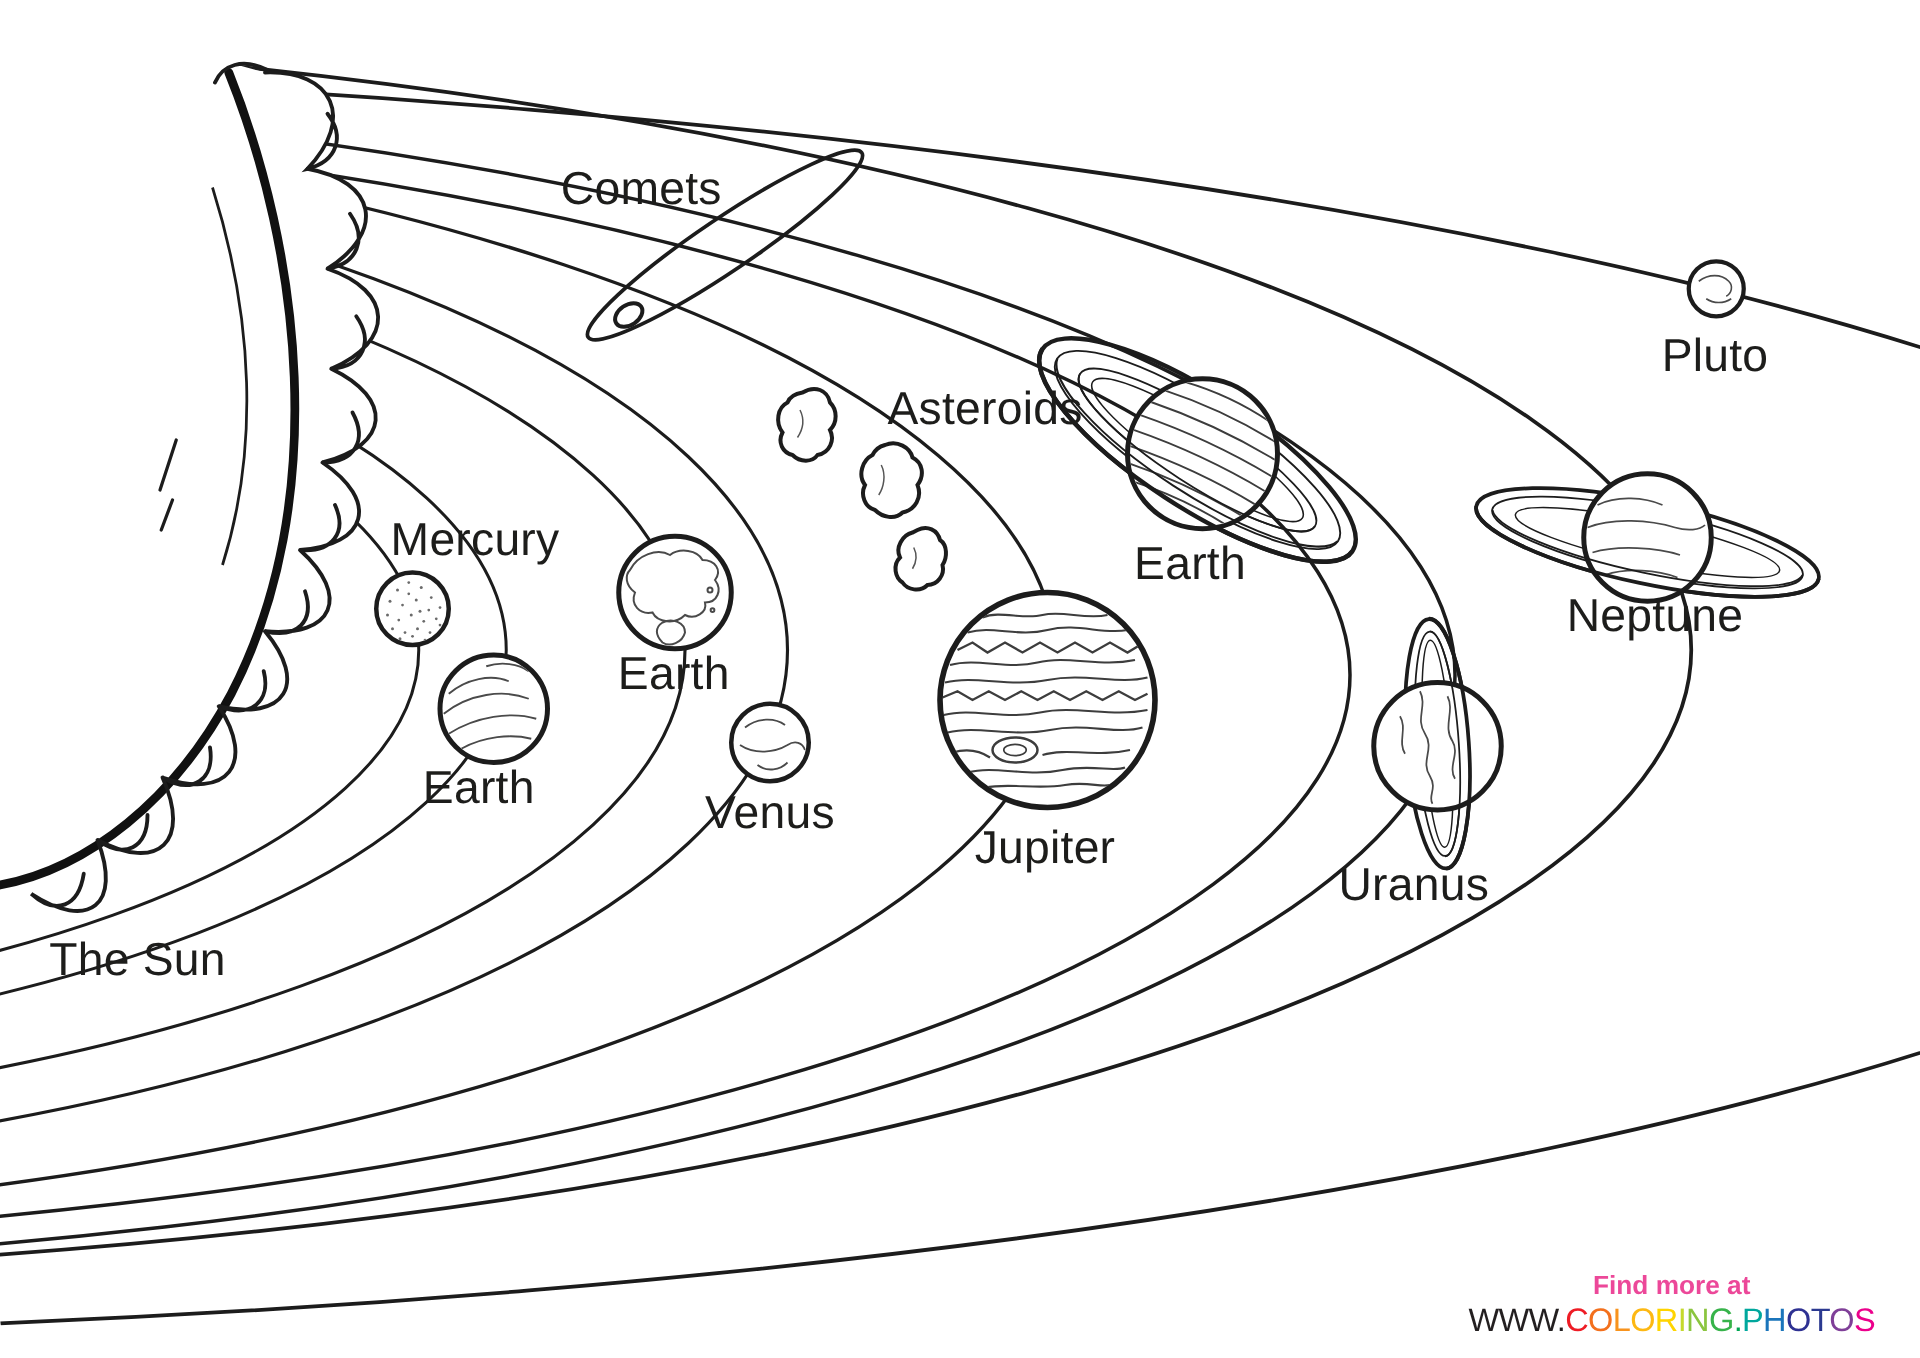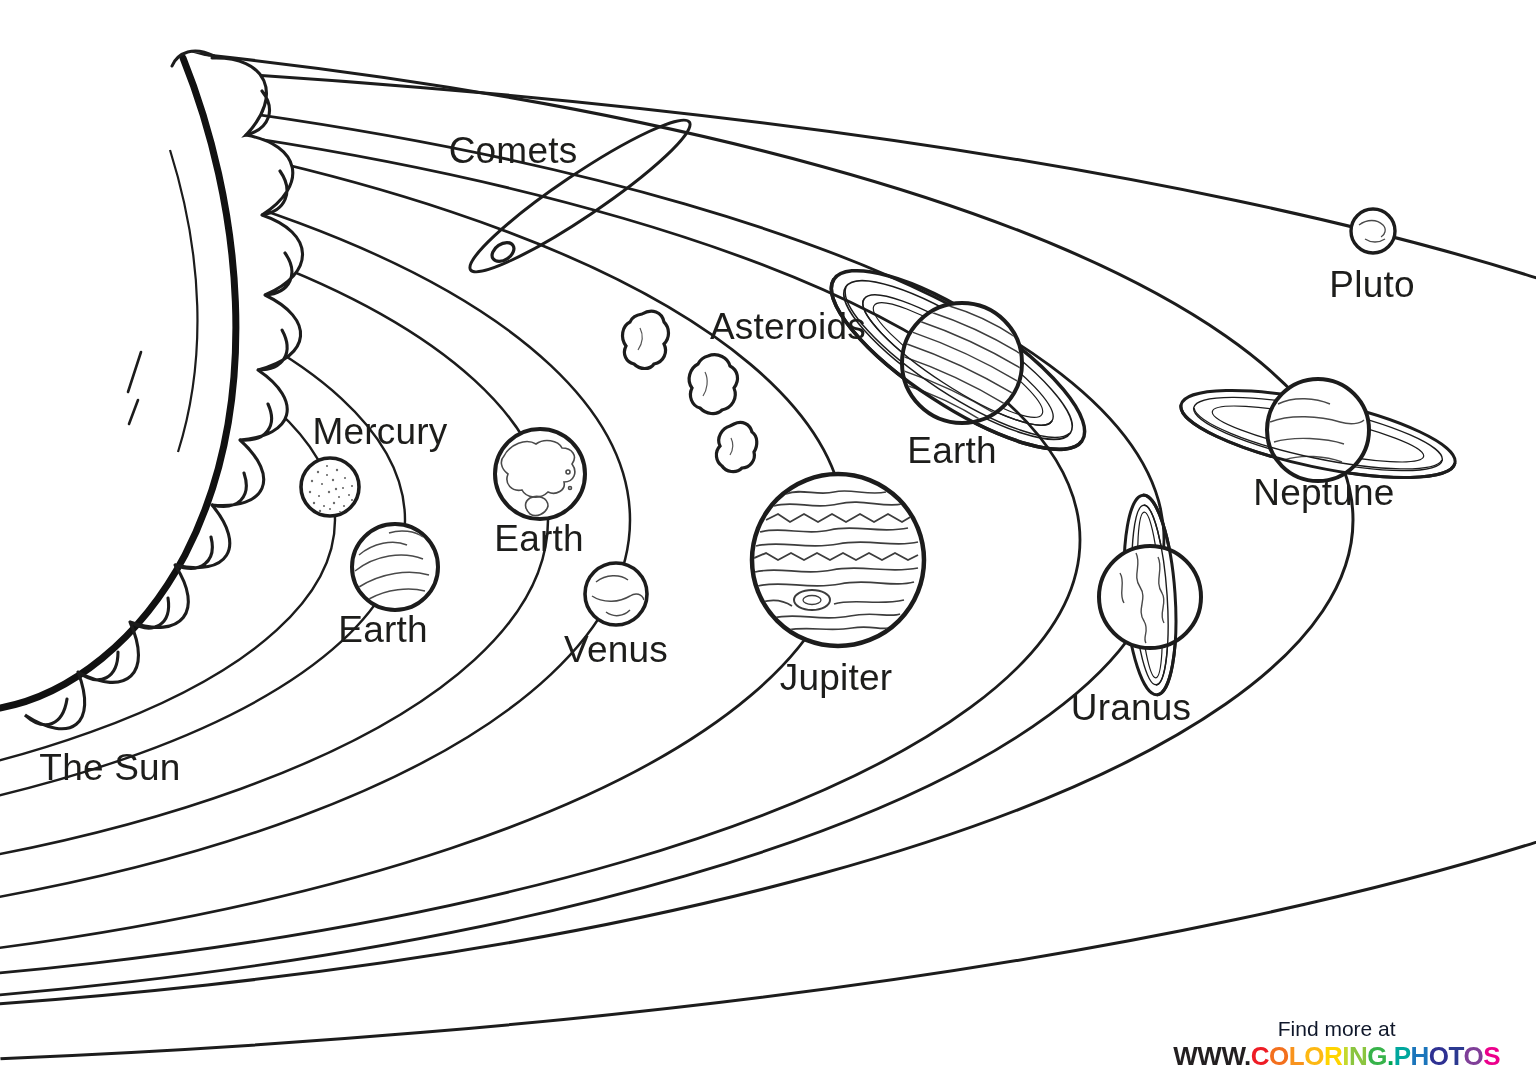--- a/index.html
+++ b/index.html
@@ -2,23 +2,23 @@
 <html><head>
 <meta charset="utf-8">
 <style>
   html,body{margin:0;padding:0;background:#ffffff;}
   .stage{position:relative;width:1536px;height:1086px;background:#ffffff;overflow:hidden;
          font-family:"Liberation Sans",sans-serif;border-radius:32px;}
   .stage svg{position:absolute;left:0;top:0;}
   .lbl{position:absolute;transform:translate(-50%,-50%);font-size:37px;color:#1d1d1b;
        white-space:nowrap;letter-spacing:0.2px;}
   .footer{position:absolute;right:36px;bottom:14px;text-align:center;line-height:1.18;}
-  .footer .l1{font-size:21px;font-weight:400;color:#0f172a;}
+  .footer .l1{font-size:21px;font-weight:700;color:#ec4899;}
   .footer .l2{font-size:26px;font-weight:800;letter-spacing:-0.5px;color:#231f20;}
-  .footer .l2 span{font-weight:700;}
+  .footer .l2 span{font-weight:400;}
 </style>
 </head>
 <body>
 
 <div class="stage">
 <svg width="1536" height="1086" viewBox="0 0 1536 1086">
   <defs>
     <clipPath id="cME">
           <circle cx="330" cy="487" r="27"></circle>
         </clipPath>

